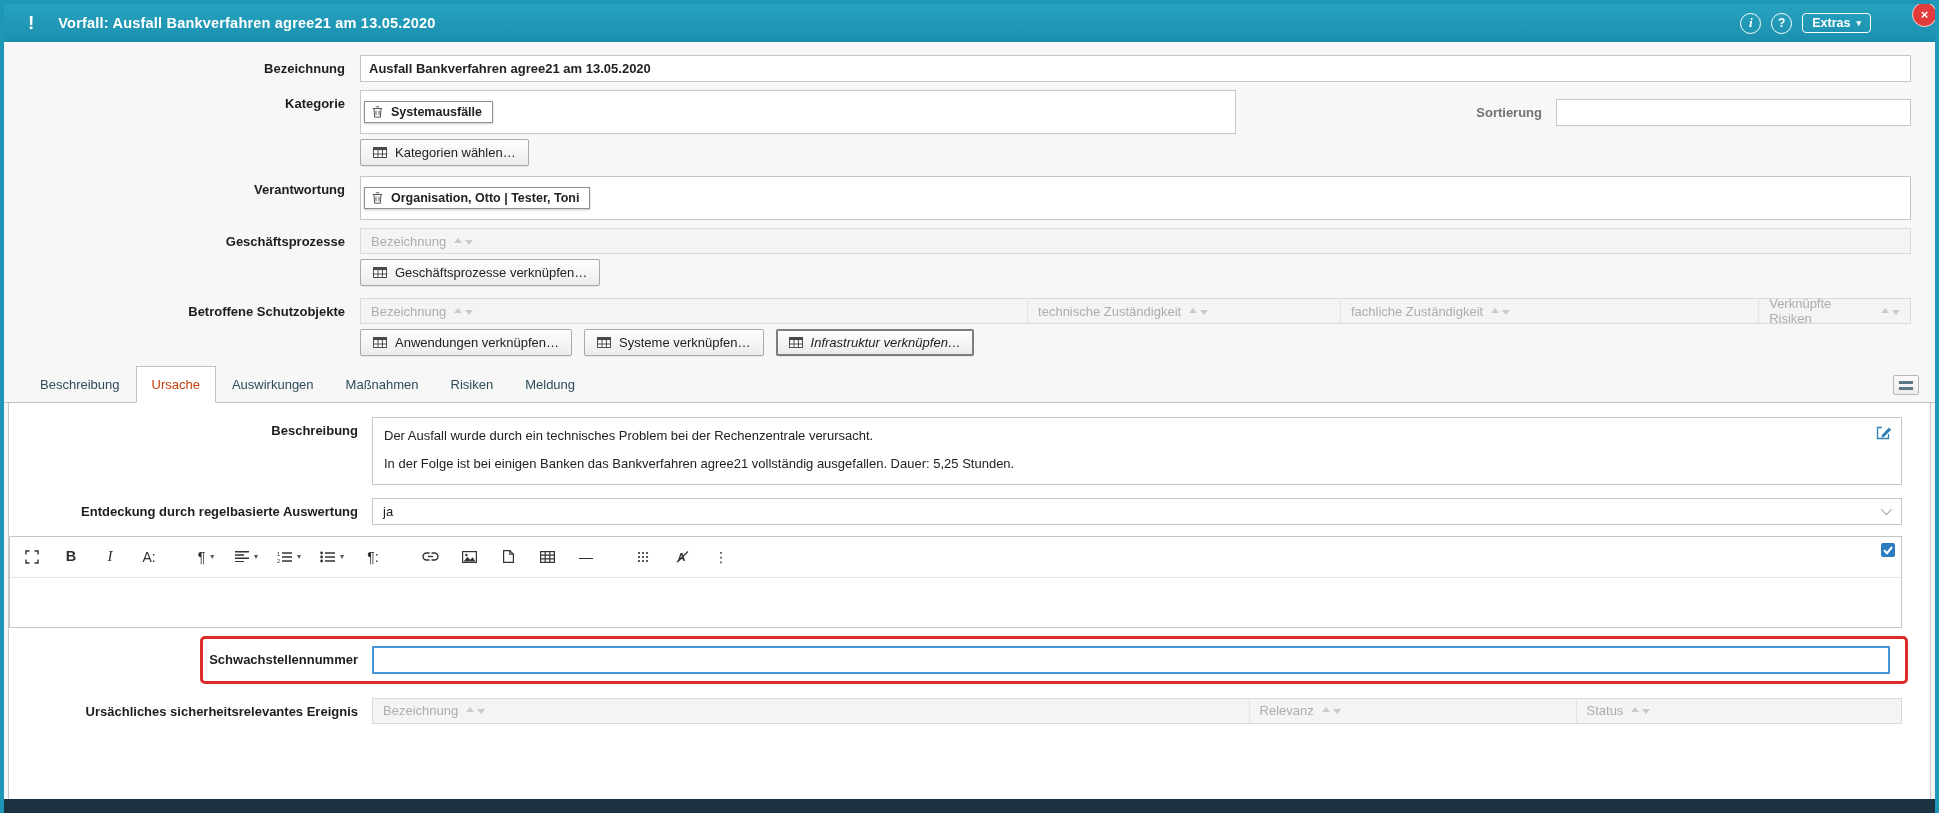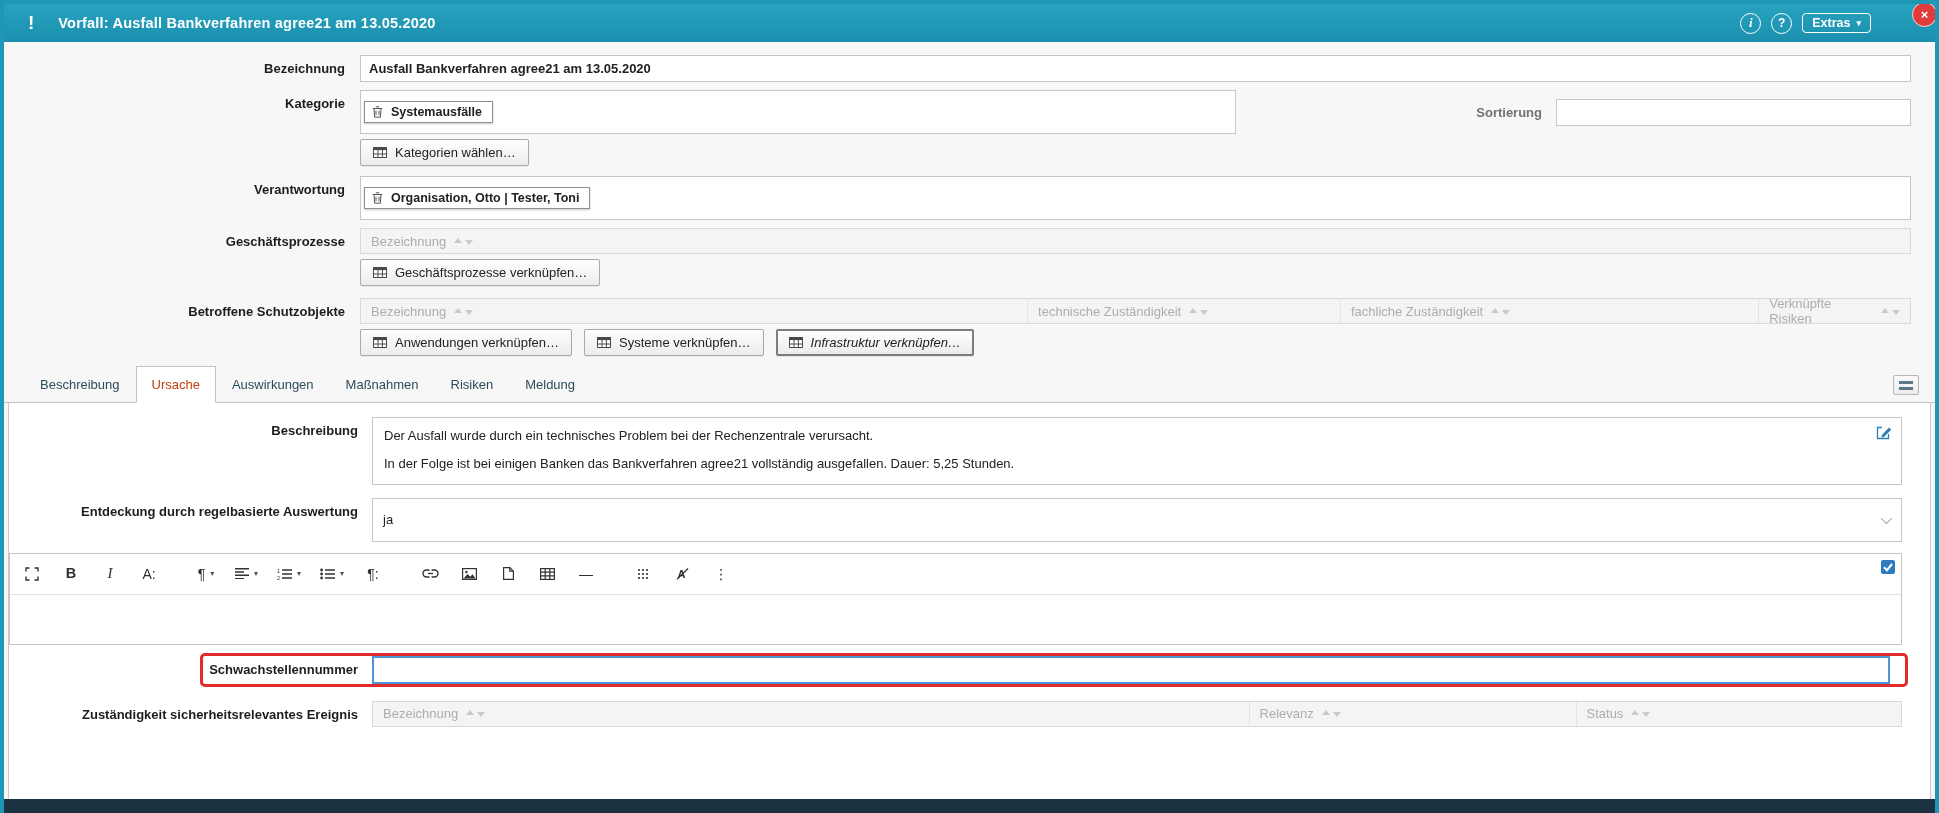--- a/index.html
+++ b/index.html
@@ -126,21 +126,21 @@
   .panel .fbody{ margin-right:28px; }
 
   .textarea{
     position:relative; border:1px solid #c6c6c6; background:#fff;
     padding:9px 36px 10px 11px; font-size:13px; color:#222; line-height:1.45; min-height:56px;
   }
   .textarea p + p{ margin-top:9px; }
   .edit-icon{ position:absolute; top:7px; right:9px; cursor:pointer; }
 
   .select{
-    height:44px; border:1px solid #c6c6c6; background:#fff;
+    height:27px; border:1px solid #c6c6c6; background:#fff;
     display:flex; align-items:center; padding:0 12px 0 10px; font-size:13px; color:#222; cursor:pointer;
   }
   .chev{
     margin-left:auto; width:8px; height:8px;
     border-right:1.6px solid #9aa0a4; border-bottom:1.6px solid #9aa0a4;
     transform:rotate(45deg) translateY(-2px);
   }
 
   .editor{ border:1px solid #c6c6c6; background:#fff; position:relative; }
   .edt-toolbar{
@@ -157,21 +157,21 @@
   .tbtn .glyph-p{ font-size:14px; }
   .tbtn .tcaret{ font-size:8px; color:#555; margin-left:5px; }
   .tb-gap{ width:18px; }
   .edt-body{ height:49px; cursor:text; }
   .edt-check{ position:absolute; top:6px; right:6px; cursor:pointer; line-height:0; }
 
   .r-besch{ margin-bottom:13px; }
   .r-entd{ margin-bottom:11px; }
   .r-angaben{ margin-bottom:8px; }
 
-  .schwach-row{ position:relative; align-items:center; margin-bottom:14px; padding:3px 0; }
+  .schwach-row{ position:relative; align-items:center; margin-bottom:14px; padding:10px 0; }
   .schwach-row .flabel{ padding-top:0; }
   .schwach-row .fbody{ margin-right:40px; }
   .red-box{
     position:absolute; left:191px; right:22px; top:0; bottom:0;
     border:3px solid #e12b2b; border-radius:5px; pointer-events:none; z-index:5;
   }
   .focus-blue{ border:2px solid #4a94d8; height:28px; }
 
   
   .bottombar{ flex:0 0 14px; background:#1b3340; margin:0 -4px; }
@@ -523,21 +523,21 @@
 
       <div class="frow schwach-row">
         <div class="red-box"></div>
         <div class="flabel">Schwachstellennummer</div>
         <div class="fbody">
           <input class="input focus-blue" value="" style="">
         </div>
       </div>
 
       <div class="frow">
-        <div class="flabel">Zuständigkeit sicherheitsrelevantes Ereignis</div>
+        <div class="flabel">Ursächliches sicherheitsrelevantes Ereignis</div>
         <div class="fbody">
           <div class="thead">
             <div class="thcell" style="width:57.3%">
               <span>Bezeichnung</span>
               <span class="sort">
                   <i class="s-up"></i>
                   <i class="s-dn"></i>
                 </span>
             </div>
             <div class="thcell" style="width:21.4%">

